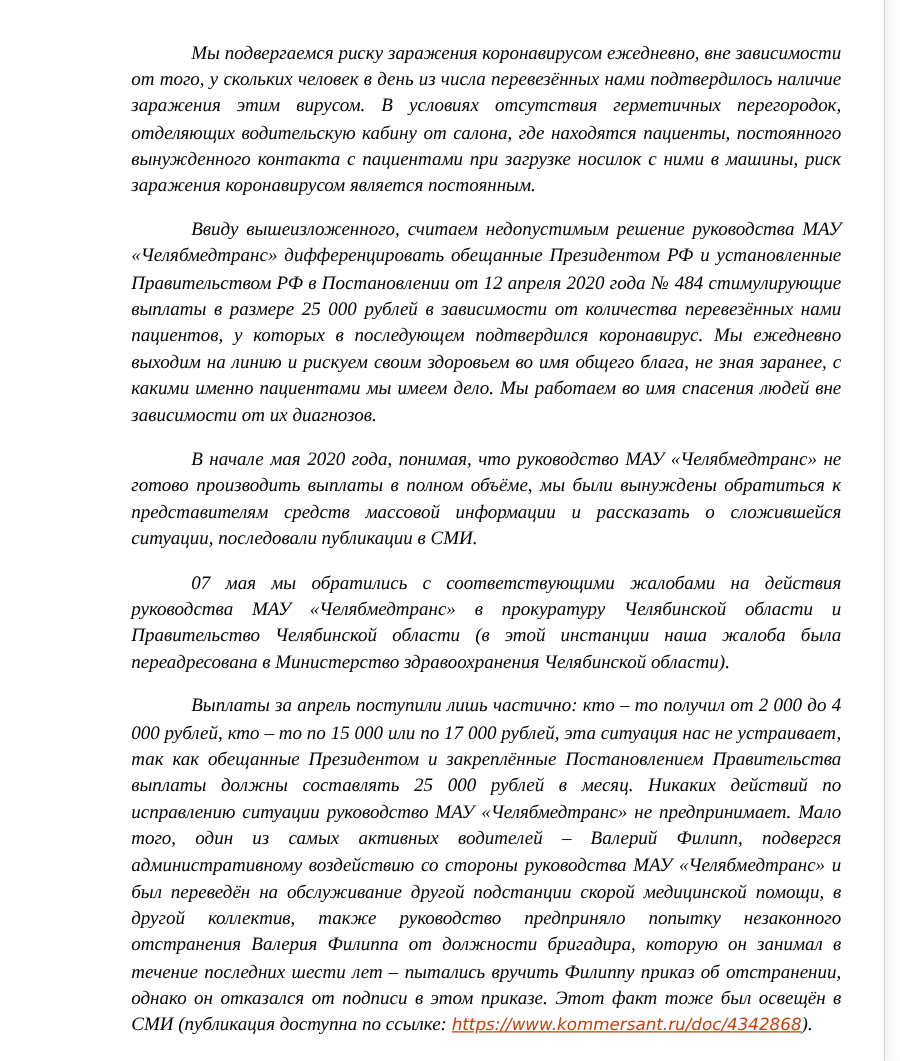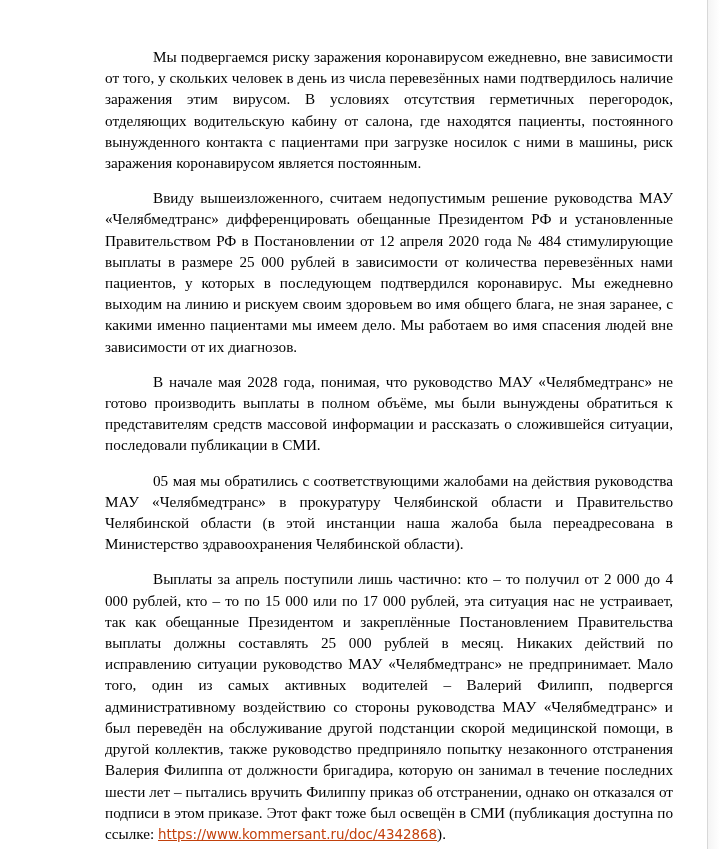--- a/index.html
+++ b/index.html
@@ -40,28 +40,29 @@
     top: 0;
     width: 568px;
     height: 849px;
   }
 
   .doc-body {
     padding-top: 30px;
   }
 
   p.para {
-    margin: 16px 0 0 0;
+    margin: 2px 0 0 0;
     text-align: justify;
     text-justify: inter-word;
     text-indent: 48px;
     font-size: 15.2px;
     line-height: 21.2px;
     hyphens: none;
     word-spacing: 0px;
+    font-style: italic;
   }
 
   p.para + p.para {
     margin-top: 14px;
   }
 
   .doc-link {
     color: #c2410c;
     text-decoration: underline;
     font-family: "DejaVu Sans", "Liberation Sans", sans-serif;
@@ -74,22 +75,22 @@
 <div class="page-edge-soft"></div>
 <div class="page-edge"></div>
 
 <div class="page">
   <div class="doc-body">
 
     <p class="para">Мы подвергаемся риску заражения коронавирусом ежедневно, вне зависимости от того, у скольких человек в день из числа перевезённых нами подтвердилось наличие заражения этим вирусом. В условиях отсутствия герметичных перегородок, отделяющих водительскую кабину от салона, где находятся пациенты,  постоянного вынужденного контакта с пациентами при загрузке носилок с ними в машины, риск заражения коронавирусом является постоянным.</p>
 
     <p class="para">Ввиду вышеизложенного, считаем недопустимым решение руководства МАУ «Челябмедтранс» дифференцировать обещанные Президентом РФ и установленные Правительством РФ в Постановлении от 12 апреля 2020 года № 484 стимулирующие выплаты в размере 25 000 рублей в зависимости от количества перевезённых нами пациентов, у которых в последующем подтвердился коронавирус. Мы ежедневно выходим на линию и рискуем своим здоровьем во имя общего блага, не зная заранее, с какими именно пациентами мы имеем дело. Мы работаем во имя спасения людей вне зависимости от их диагнозов.</p>
 
-    <p class="para">В начале мая 2028 года, понимая, что руководство МАУ «Челябмедтранс» не готово производить выплаты в полном объёме, мы были вынуждены обратиться к представителям средств массовой информации и рассказать о сложившейся ситуации, последовали публикации в СМИ.</p>
+    <p class="para">В начале мая 2020 года, понимая, что руководство МАУ «Челябмедтранс» не готово производить выплаты в полном объёме, мы были вынуждены обратиться к представителям средств массовой информации и рассказать о сложившейся ситуации, последовали публикации в СМИ.</p>
 
-    <p class="para">05 мая мы обратились с соответствующими жалобами на действия руководства МАУ «Челябмедтранс» в прокуратуру Челябинской области и Правительство Челябинской области (в этой инстанции наша жалоба была переадресована в Министерство здравоохранения Челябинской области).</p>
+    <p class="para">07 мая мы обратились с соответствующими жалобами на действия руководства МАУ «Челябмедтранс» в прокуратуру Челябинской области и Правительство Челябинской области (в этой инстанции наша жалоба была переадресована в Министерство здравоохранения Челябинской области).</p>
 
     <p class="para"><span>Выплаты за апрель поступили лишь частично: кто – то получил от 2 000 до 4 000 рублей, кто – то по 15 000 или по 17 000 рублей, эта ситуация нас не устраивает, так как обещанные Президентом и закреплённые Постановлением Правительства выплаты должны составлять 25 000 рублей в месяц. Никаких действий по исправлению ситуации руководство МАУ «Челябмедтранс» не предпринимает. Мало того, один из самых активных водителей – Валерий Филипп, подвергся административному воздействию со стороны руководства МАУ «Челябмедтранс» и был переведён на обслуживание другой подстанции скорой медицинской помощи, в другой коллектив, также руководство предприняло попытку незаконного отстранения Валерия Филиппа от должности бригадира, которую он занимал в течение последних шести лет – пытались вручить Филиппу приказ об отстранении, однако он отказался от подписи в этом приказе. Этот факт тоже был освещён в СМИ (публикация доступна по ссылке:</span><span> </span><a class="doc-link" href="#">https://www.kommersant.ru/doc/4342868</a><span>).</span></p>
 
     <p class="para">15 мая 2020 года в ряде СМИ было опубликовано размещённое на сайте СК РФ поручение Председателя Следственного комитета РФ А.И.Бастрыкина руководителям всех следственных подразделений ведомства в регионах проверить факты невыплаты денежных компенсаций медработникам, задействованным в лечении пациентов с COVID – 19. В связи с этим мы решили обратиться за защитой своих прав в Следственный комитет РФ.</p>
 
   </div>
 </div>
 
 </body></html>

